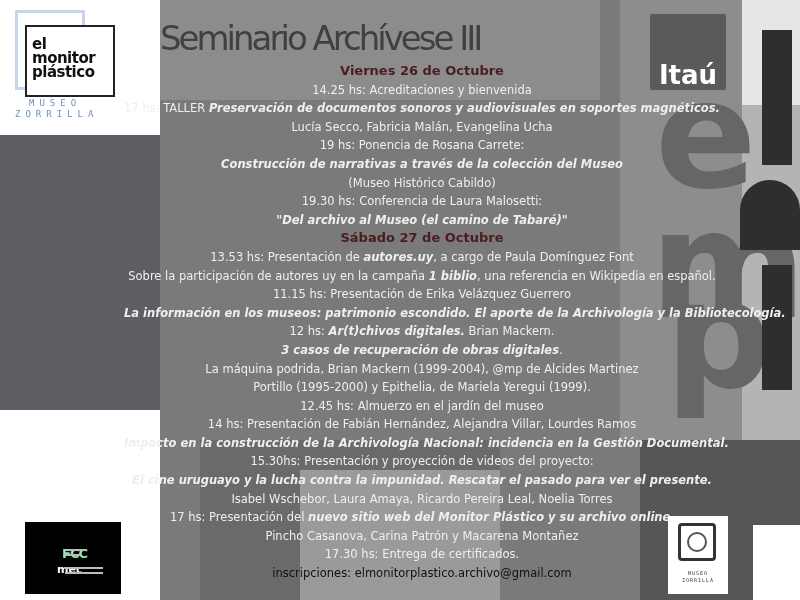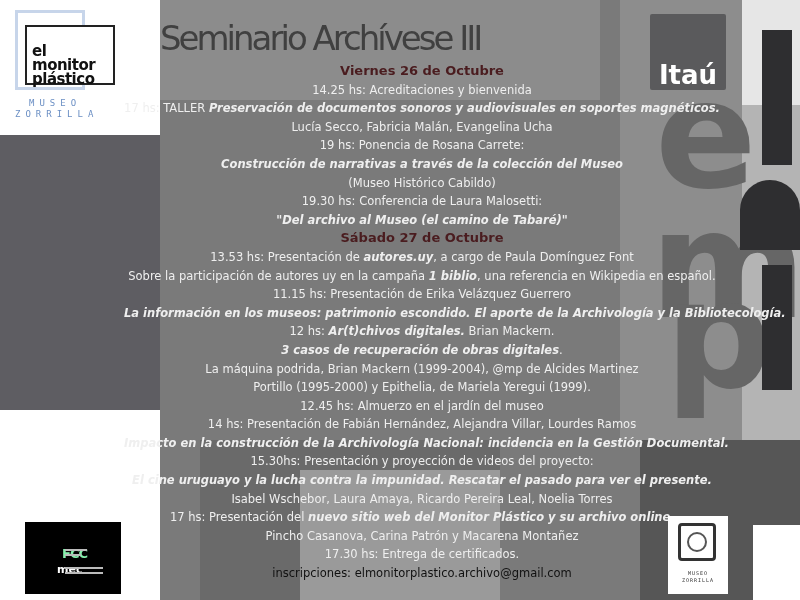--- a/index.html
+++ b/index.html
@@ -14,21 +14,21 @@
   .bg-rightlight { left:742px; top:0; width:58px; height:105px; background:#e6e6e6; }
   .bg-rightstrip { left:742px; top:105px; width:58px; height:495px; background:#b4b4b4; }
   .bg-midstrip { left:620px; top:0; width:122px; height:440px; background:#8d8d8d; }
   .bg-lowblock1 { left:200px; top:440px; width:300px; height:160px; background:#6a6a6a; }
   .bg-lowblock2 { left:300px; top:470px; width:200px; height:130px; background:#9a9a9a; }
   .bg-lowblock3 { left:640px; top:440px; width:160px; height:160px; background:#565656; }
   .bg-lowwhite { left:753px; top:525px; width:47px; height:75px; background:#ffffff; }
   .big-letter { font-family:"DejaVu Sans", sans-serif; font-weight:bold; color:#666; line-height:1; }
 
   
-  .monitor-logo { left:25px; top:25px; width:90px; height:60px; background:#fff; border:2px solid #222; box-sizing:border-box; padding:17px 5px; }
+  .monitor-logo { left:25px; top:25px; width:90px; height:72px; background:#fff; border:2px solid #222; box-sizing:border-box; padding:10px 5px; }
   .monitor-logo .l1, .monitor-logo .l2, .monitor-logo .l3 { font-family:"DejaVu Sans", sans-serif; font-weight:bold; color:#111; line-height:14px; font-size:15px; letter-spacing:-0.5px; }
   .museo-text-top { left:15px; top:98px; font-family:"DejaVu Sans Mono", monospace; font-size:9px; color:#6b8fc4; letter-spacing:5px; line-height:11px; }
   .museo-frame { left:15px; top:10px; width:70px; height:80px; border:3px solid #c7d5ea; box-sizing:border-box; }
 
   .itau-logo { left:650px; top:14px; width:76px; height:76px; background:#5a5a5c; border-radius:2px; color:#fff; font-family:"DejaVu Sans", sans-serif; font-weight:bold; font-size:26px; display:flex; align-items:flex-end; justify-content:center; box-sizing:border-box; }
 
   .mec-logo { left:25px; top:522px; width:96px; height:72px; background:#000; }
   .mec-logo .fcc { position:absolute; left:12px; top:24px; color:#86efac; font-weight:bold; font-size:13px; font-family:"DejaVu Sans", sans-serif; letter-spacing:-1px;margin-left:25px; }
   .mec-logo .mec { position:absolute; left:12px; top:41px; color:#fff; font-weight:bold; font-size:11px; font-family:"DejaVu Sans", sans-serif;margin-left:20px; }
   .mec-logo .tiny { position:absolute; left:40px; height:2px; background:#bbb; }

